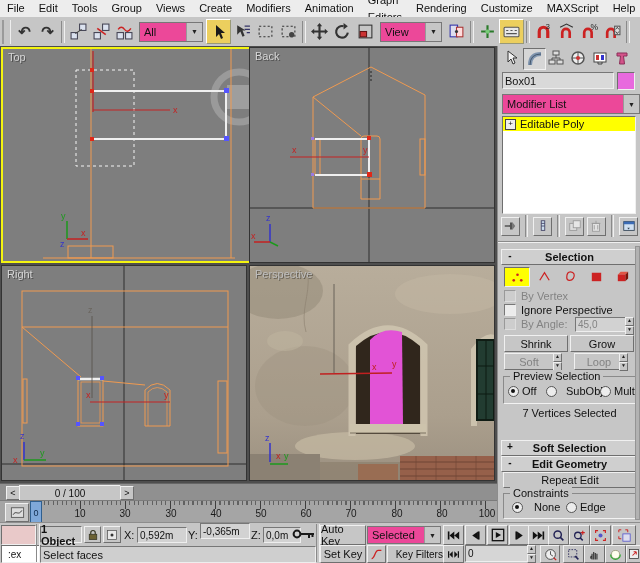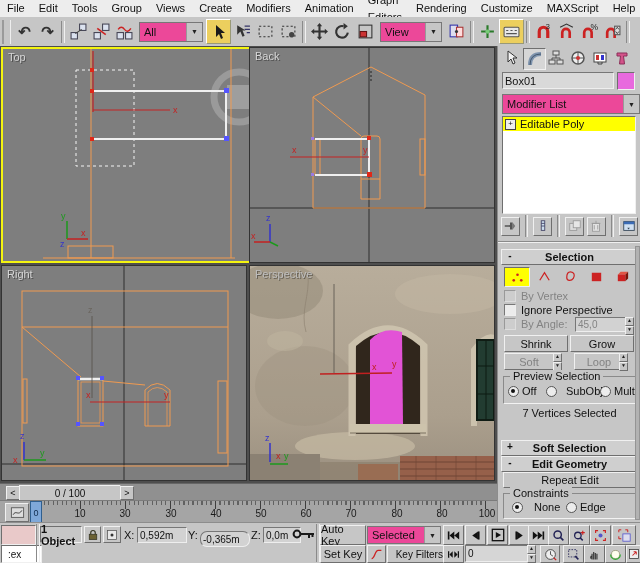--- a/index.html
+++ b/index.html
@@ -599,31 +599,32 @@
   <div class="sbtn" style="left:103px;top:3px;width:16px;height:15px;">
       <svg viewBox="0 0 16 16" width="12" height="12">
         <rect x="2" y="2" width="12" height="12" fill="#e8e8e8" stroke="#555"></rect>
         <circle cx="8" cy="8" r="2" fill="#333"></circle>
       </svg>
     </div>
 
   <span class="abs" style="left:124px;top:6px;">X:</span>
   <div class="field abs" style="left:137px;top:4px;width:46px;height:14px;">0,592m</div>
   <span class="abs" style="left:188px;top:6px;">Y:</span>
-  <div class="field abs" style="left:200px;top:8px;width:46px;height:14px;border-radius:7px;">-0,365m</div>
+  <div class="field abs" style="left:200px;top:0;width:46px;height:14px;">-0,365m</div>
   <span class="abs" style="left:251px;top:6px;">Z:</span>
   <div class="field abs" style="left:263px;top:4px;width:34px;height:14px;">0,0m</div>
 
   <div class="abs" style="left:292px;top:2px;width:24px;height:18px;">
     <svg viewBox="0 0 24 18" width="24" height="18">
         <circle cx="5" cy="9" r="3.4" stroke="#1a1a1a" fill="none" stroke-width="2"></circle>
         <path d="M8.5 9 H22 M17 9 V13 M20.5 9 V12" stroke="#1a1a1a" stroke-width="2"></path>
       </svg>
   </div>
 
+  <div class="field abs" style="left:40px;top:23px;width:272px;height:15px;font-size:11px;background:#cfcfcf;">Select faces</div>
   <div class="vsep" style="left:316px;top:1px;height:38px;"></div>
 
   <div class="sbtn" style="left:320px;top:2px;width:44px;height:18px;">Auto Key</div>
   <div class="sbtn" style="left:320px;top:22px;width:44px;height:16px;">Set Key</div>
 
   <div class="dd abs" style="left:367px;top:3px;width:68px;height:16px;">
     <span>Selected</span>
     <span class="dda">▼</span>
   </div>
   <div class="sbtn" style="left:367px;top:22px;width:17px;height:16px;">

